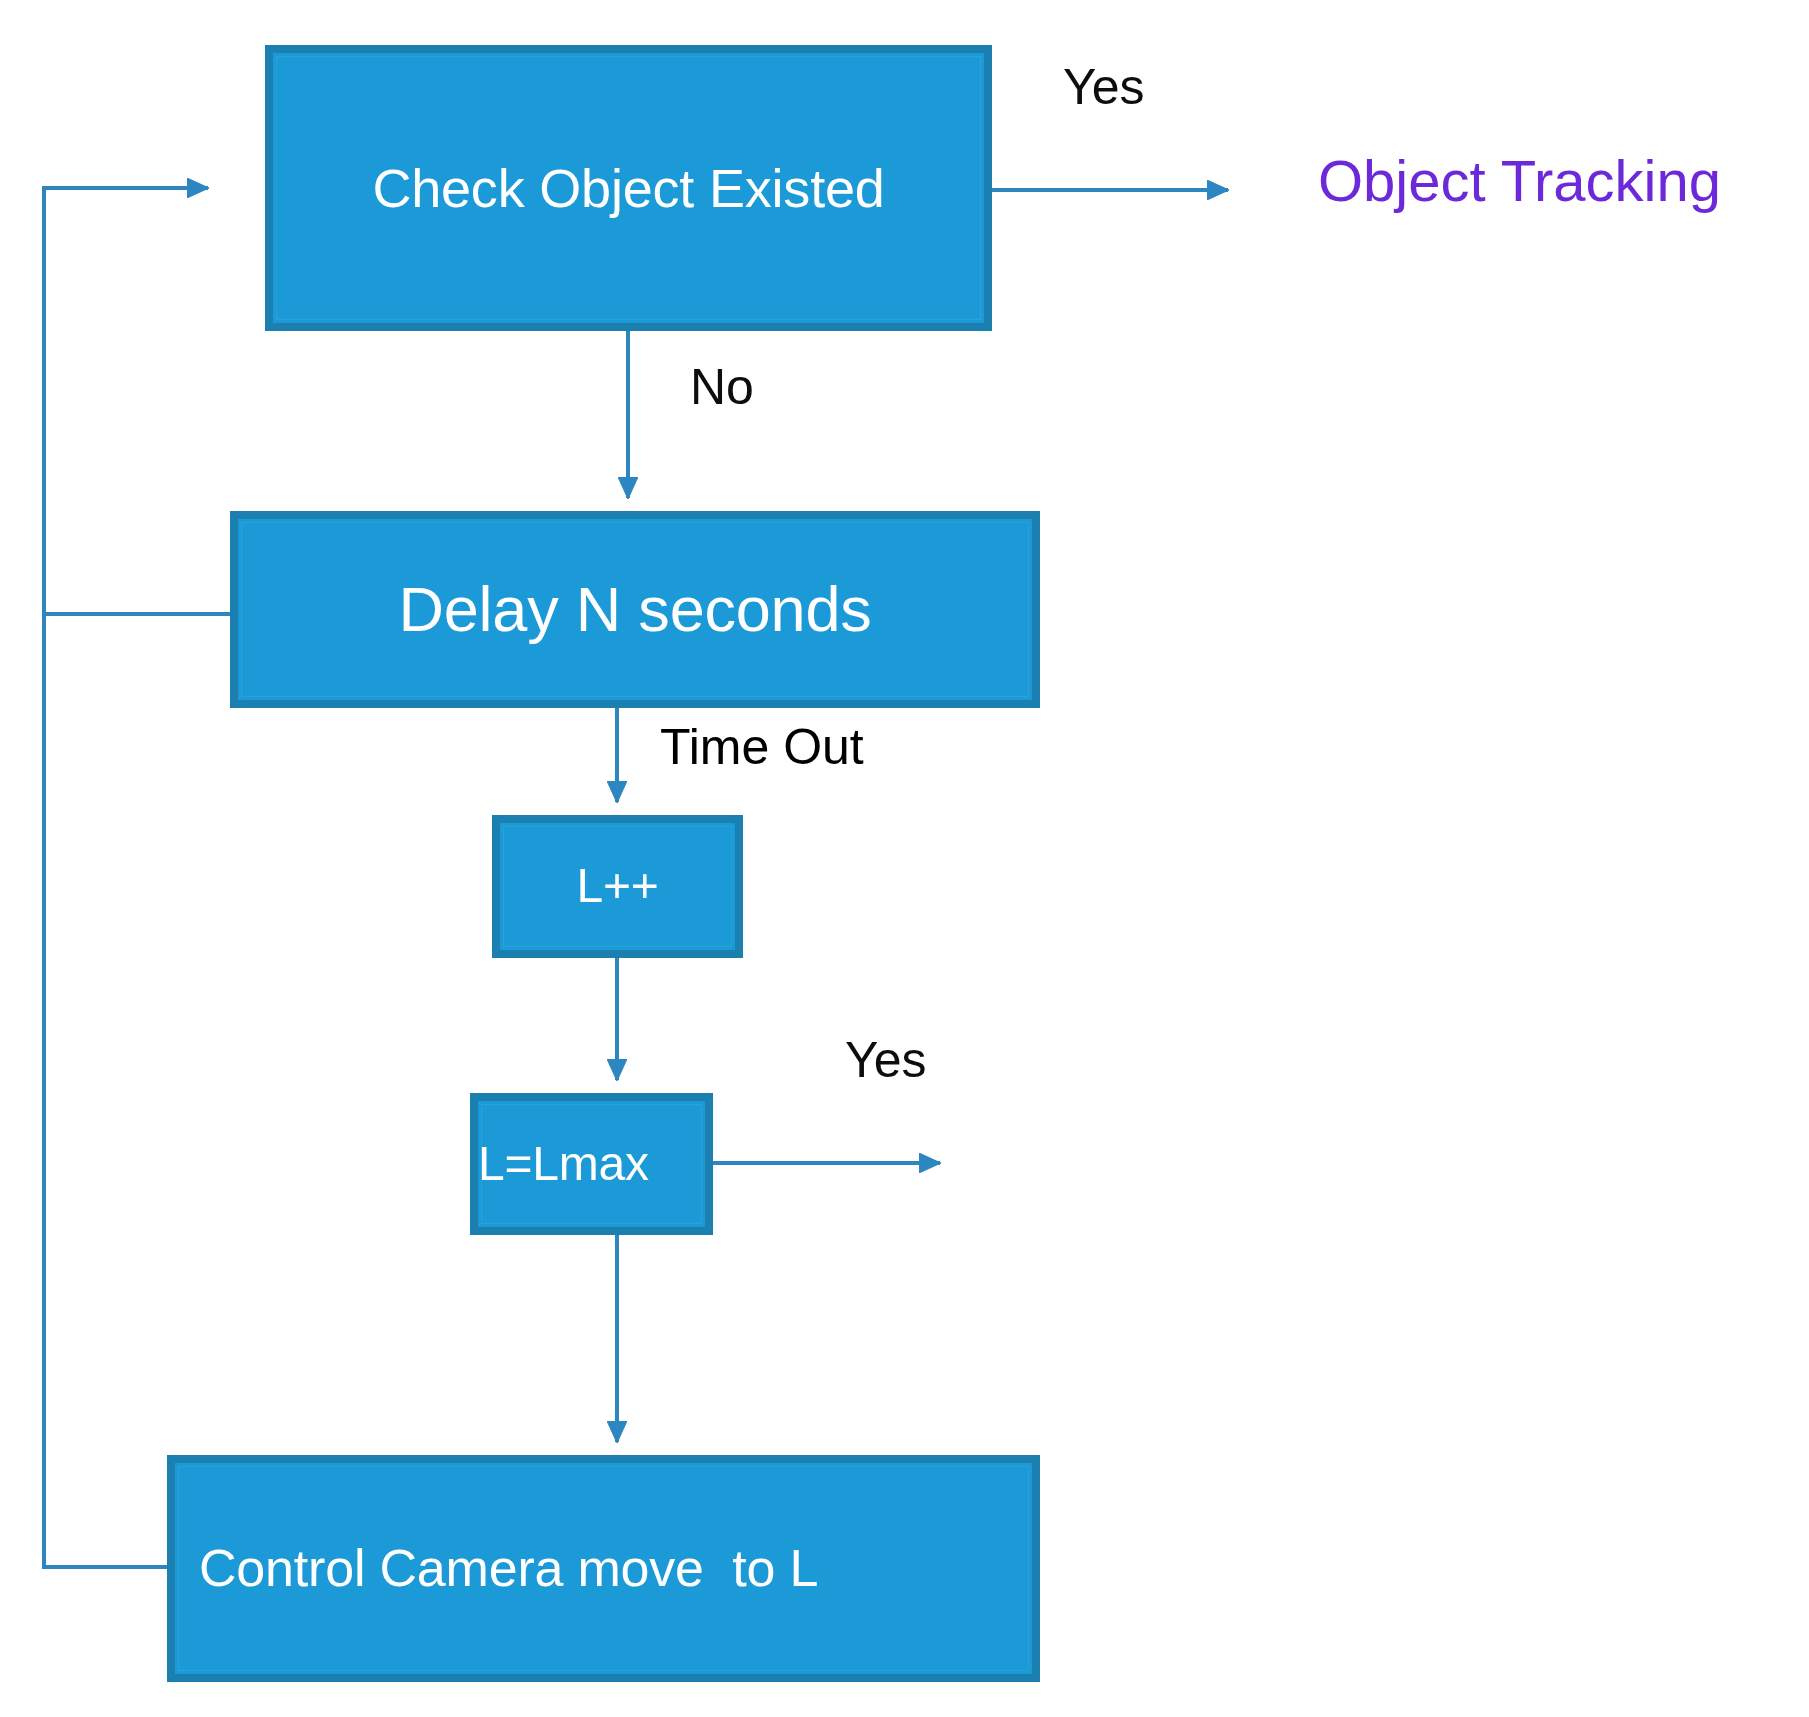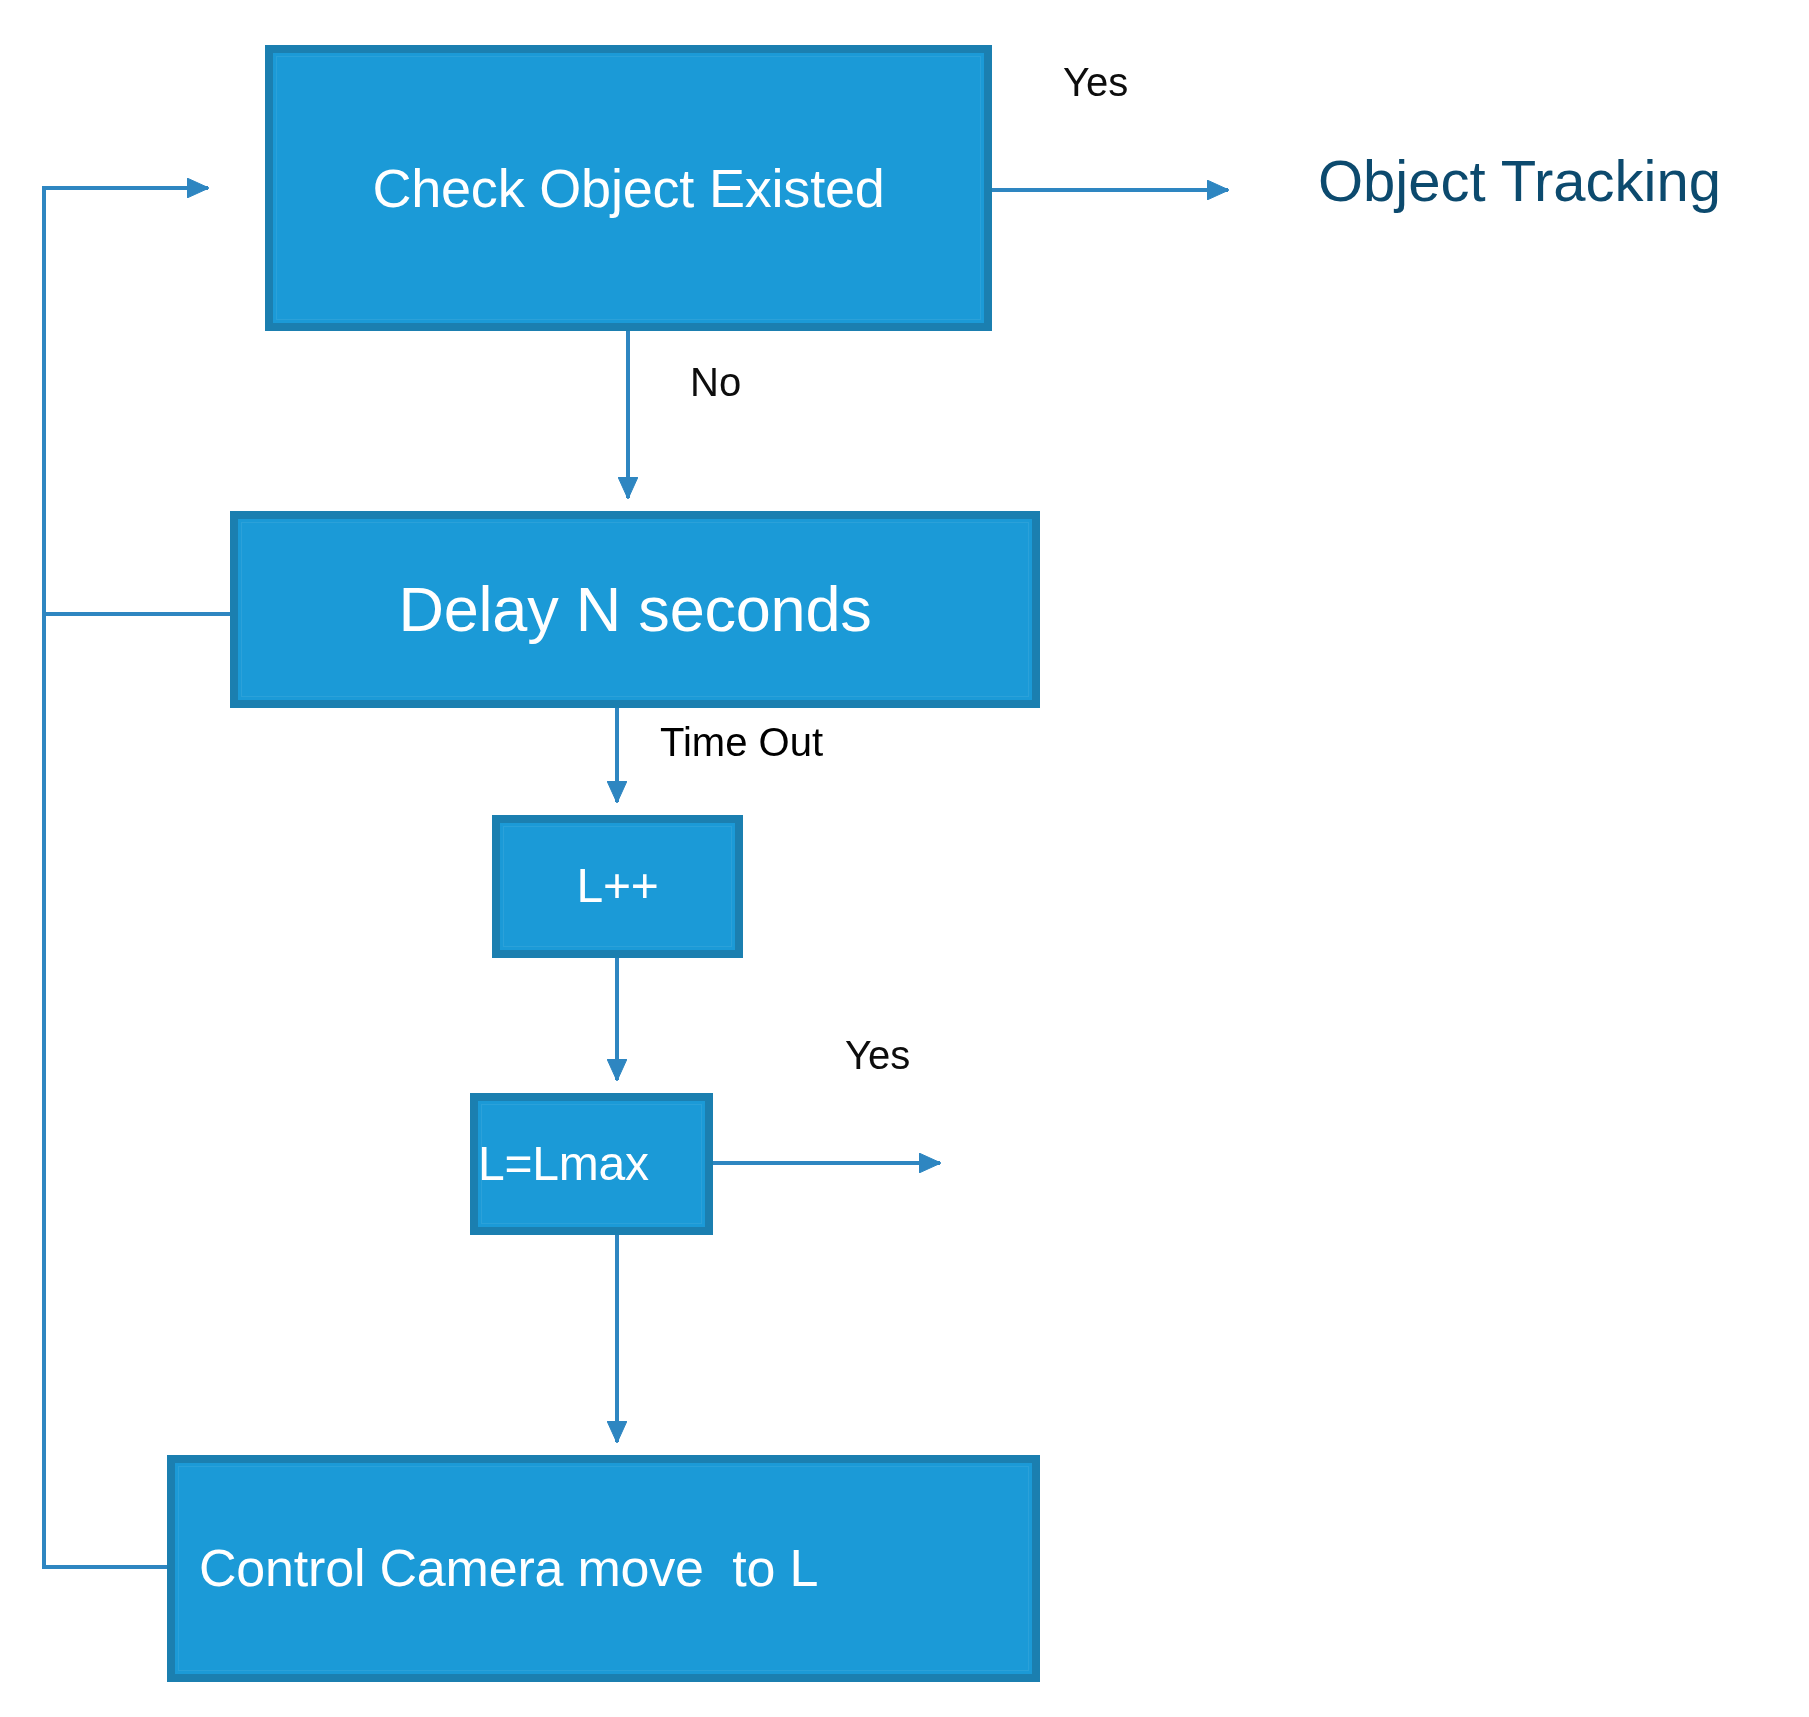--- a/index.html
+++ b/index.html
@@ -51,21 +51,21 @@
   #node-lmax         { left:470px; top:1093px; width:243px; height:142px; font-size:48px;
                        justify-content:flex-start; }
   #node-lzero        { left:952px; top:1095px; width:246px; height:140px; font-size:48px; }
   #node-control      { left:167px; top:1455px; width:873px; height:227px; font-size:52px;
                        justify-content:flex-start; padding-left:24px; }
 
   
   .edge-label {
     position: absolute;
     color: #0d0d0d;
-    font-size: 40px;
+    font-size: 50px;
     white-space: pre;
     line-height: 1;
   }
   #label-yes-top     { left:1063px; top:62px;  }
   #label-no          { left:690px;  top:362px; }
   #label-timeout     { left:660px;  top:722px; }
   #label-yes-mid     { left:845px;  top:1035px;}
 
   #text-object-tracking {
     position: absolute;
@@ -154,21 +154,21 @@
 
   <div class="node" id="node-lmax" style="background: rgb(27, 154, 215); border-color: rgb(27, 127, 176); color: rgb(255, 255, 255);">
     <span class="node-label">L=Lmax</span>
   </div>
 
 
   <div class="node" id="node-control" style="background: rgb(27, 154, 215); border-color: rgb(27, 127, 176); color: rgb(255, 255, 255);">
     <span class="node-label">Control Camera move  to L</span>
   </div>
 
-  <div id="text-object-tracking" style="color: #0c4a6e;">Object Tracking</div>
+  <div id="text-object-tracking" style="color: #6d28d9;">Object Tracking</div>
 
   <div class="edge-label" id="label-yes-top" style="color: rgb(13, 13, 13);">Yes</div>
 
   <div class="edge-label" id="label-no" style="color: rgb(13, 13, 13);">No</div>
 
   <div class="edge-label" id="label-timeout" style="color: #000000;">Time Out</div>
 
   <div class="edge-label" id="label-yes-mid" style="color: rgb(13, 13, 13);">Yes</div>
 
 </div>

